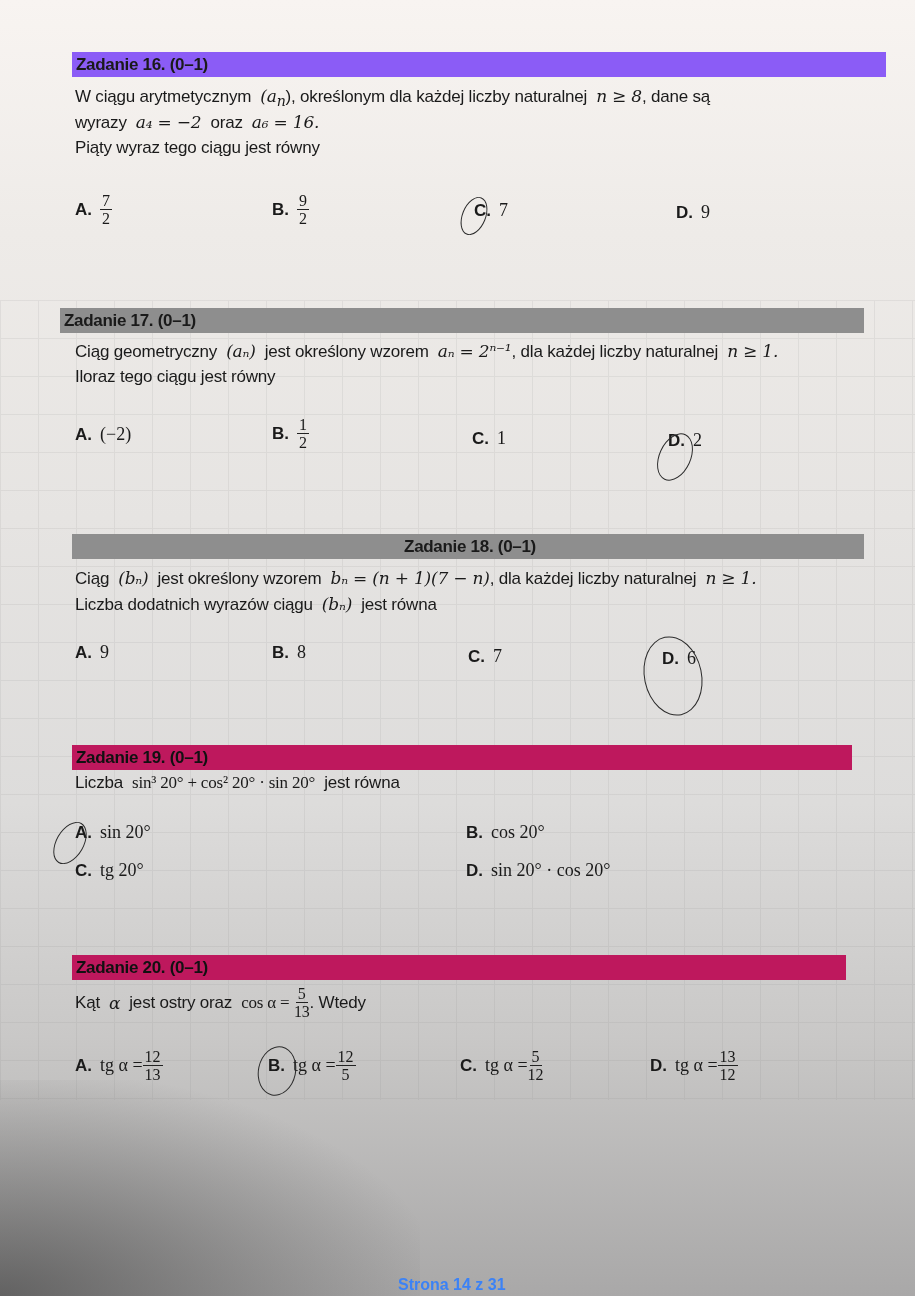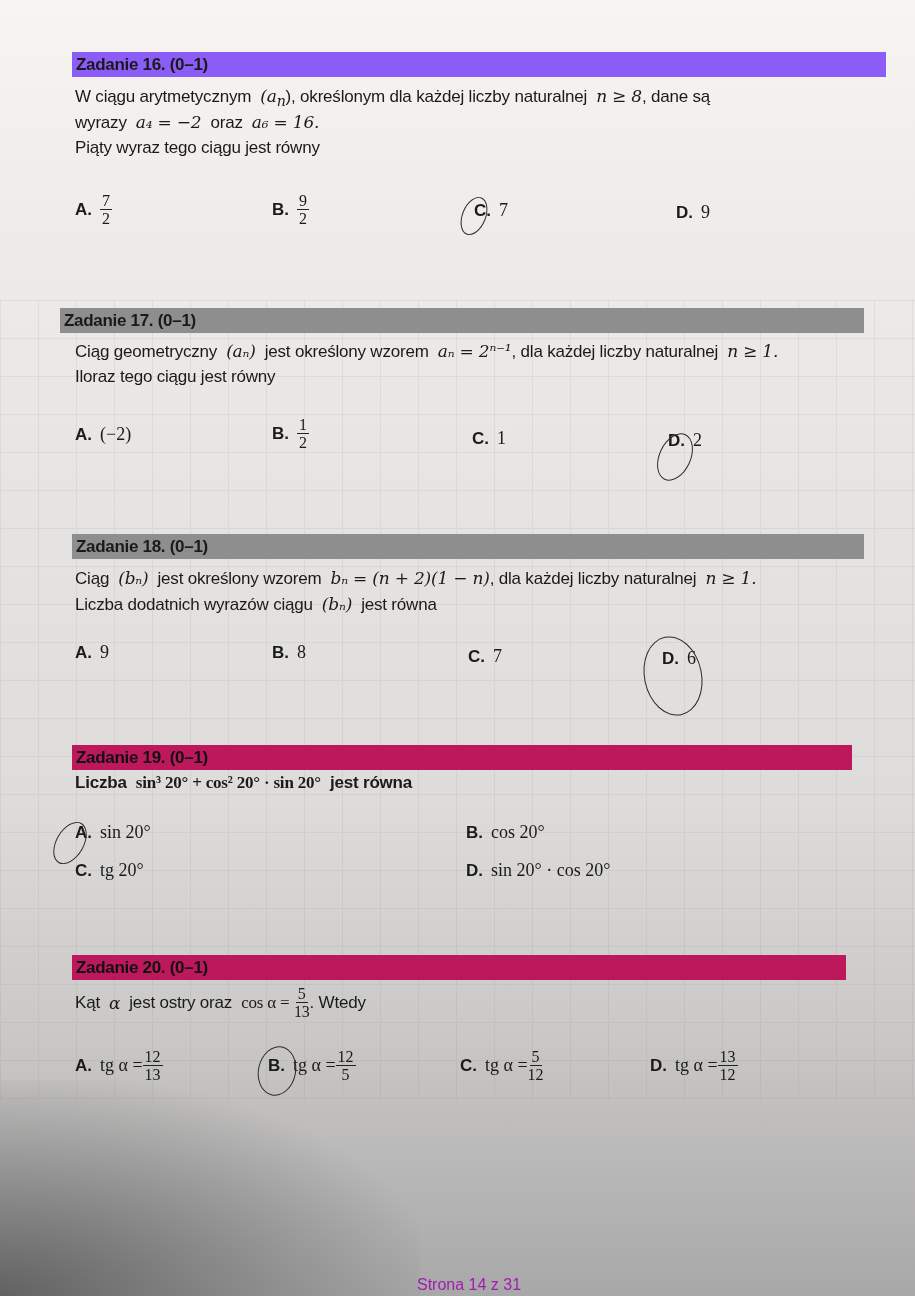--- a/index.html
+++ b/index.html
@@ -19,21 +19,21 @@
   .hdr.dark{background:#be185d;color:#111;}
   .txt{position:absolute;font-size:17px;line-height:26px;white-space:nowrap;letter-spacing:-0.2px;}
   .m{font-family:"DejaVu Serif","Liberation Serif",serif;font-style:italic;}
   .mr{font-family:"Liberation Serif",serif;}
   .opt{position:absolute;font-size:17px;white-space:nowrap;display:flex;align-items:center;}
   .lbl{font-weight:bold;margin-right:8px;}
   .val{font-family:"Liberation Serif",serif;font-size:18px;}
   .frac{display:inline-flex;flex-direction:column;align-items:center;font-family:"Liberation Serif",serif;font-size:16px;line-height:17px;vertical-align:middle;}
   .frac .num{border-bottom:1px solid #222;padding:0 2px;}
   .circle{position:absolute;border:1.4px solid #2a2a2a;border-radius:50%;pointer-events:none;}
-  .footer{position:absolute;left:417px;top:1276px;font-size:16px;font-weight:normal;color:#a21caf;}
+  .footer{position:absolute;left:398px;top:1276px;font-size:16px;font-weight:bold;color:#3b82f6;}
 </style>
 </head>
 <body>
 
 <div class="grid"></div>
 <div class="shade"></div>
 
 <div>
   <div class="hdr light" style="left:72px;top:52px;width:810px;">Zadanie 16. (0–1)</div>
   <div class="txt" style="left:75px;top:83px;">
@@ -101,26 +101,26 @@
     <span class="val">1</span>
   </div>
   <div class="opt" style="left:668px;top:430px;">
     <span class="lbl">D.</span>
     <span class="val">2</span>
   </div>
   <div class="circle" style="left:659px;top:432px;width:30px;height:48px;transform:rotate(25deg);"></div>
 </div>
 
 <div>
-  <div class="hdr mid" style="left:72px;top:534px;width:788px;">Zadanie 18. (0–1)</div>
+  <div class="hdr mid" style="left:72px;top:534px;width:788px;text-align:center;">Zadanie 18. (0–1)</div>
   <div class="txt" style="left:75px;top:565px;">
     <span>Ciąg</span>&nbsp;
     <span class="m">(bₙ)</span>&nbsp;
     <span>jest określony wzorem</span>&nbsp;
-    <span class="m">bₙ = (n + 2)(1 − n)</span><span>, dla każdej liczby naturalnej</span>&nbsp;
+    <span class="m">bₙ = (n + 1)(7 − n)</span><span>, dla każdej liczby naturalnej</span>&nbsp;
     <span class="m">n ≥ 1.</span>
   </div>
   <div class="txt" style="left:75px;top:591px;">
     <span>Liczba dodatnich wyrazów ciągu</span>&nbsp;
     <span class="m">(bₙ)</span>&nbsp;
     <span>jest równa</span>
   </div>
 
   <div class="opt" style="left:75px;top:642px;">
     <span class="lbl">A.</span>
@@ -136,21 +136,21 @@
   </div>
   <div class="opt" style="left:662px;top:648px;">
     <span class="lbl">D.</span>
     <span class="val">6</span>
   </div>
   <div class="circle" style="left:644px;top:636px;width:56px;height:78px;transform:rotate(-12deg);"></div>
 </div>
 
 <div>
   <div class="hdr dark" style="left:72px;top:745px;width:776px;">Zadanie 19. (0–1)</div>
-  <div class="txt" style="left:75px;top:770px;font-weight:bold;">
+  <div class="txt" style="left:75px;top:770px;">
     <span>Liczba</span>&nbsp;
     <span class="mr">sin³ 20° + cos² 20° · sin 20°</span>&nbsp;
     <span>jest równa</span>
   </div>
 
   <div class="opt" style="left:75px;top:822px;">
     <span class="lbl">A.</span>
     <span class="val">sin 20°</span>
   </div>
   <div class="circle" style="left:56px;top:820px;width:26px;height:44px;transform:rotate(30deg);"></div>

